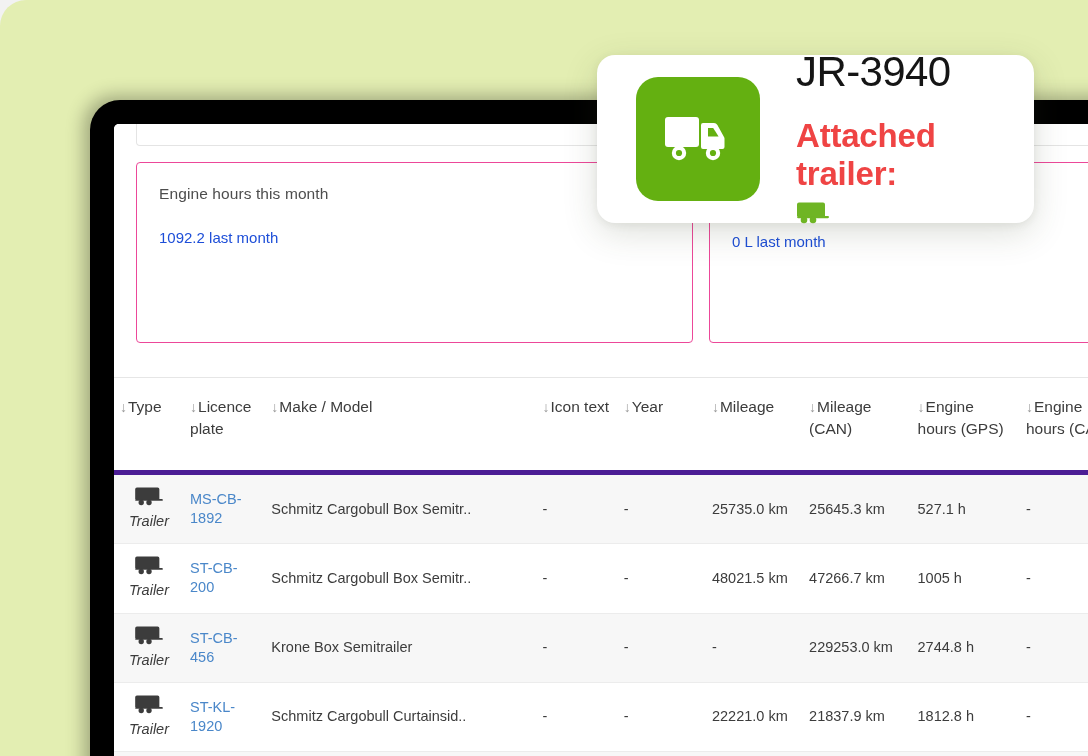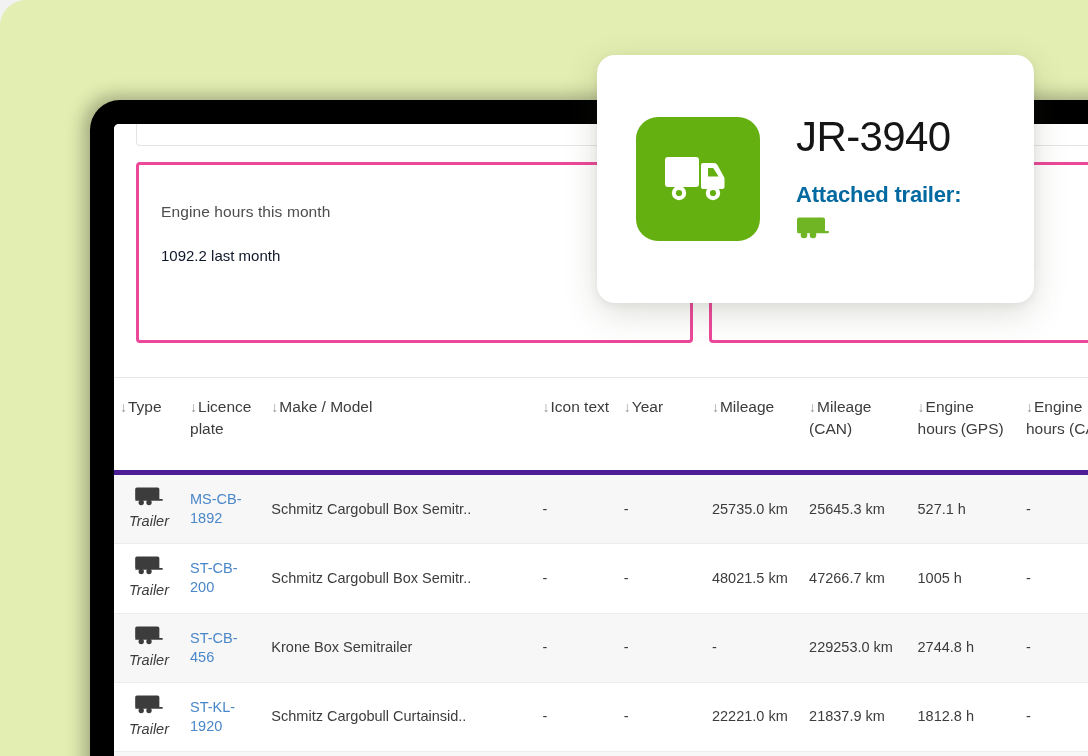--- a/index.html
+++ b/index.html
@@ -72,24 +72,24 @@
     margin-top: 0;
   }
 
   .cards-row {
     display: flex;
     gap: 16px;
     margin-top: 16px;
   }
 
   .stat-card {
-    border: 3px solid #ec4899;
+    border: 1px solid #ec4899;
     border-radius: 4px;
     background: #fff;
-    padding: 38px 22px 20px 22px;
+    padding: 22px 22px 20px 22px;
     height: 181px;
   }
   .stat-card.first { width: 557px; }
   .stat-card.second { flex: 1; }
 
   .stat-title {
     font-size: 15.5px;
     color: #4d4d4d;
     letter-spacing: 0.1px;
   }
@@ -119,21 +119,21 @@
   }
   .stat-unit {
     font-size: 14px;
     color: #8a8a8a;
     line-height: 1.7;
   }
 
   .stat-sub {
     margin-top: 26px;
     font-size: 15px;
-    color: #0f172a;
+    color: #1d4ed8;
   }
 
   
   #table-wrap {
     margin-top: 34px;
     margin-left: -22px;
     margin-right: -22px;
     border-top: 1px solid #e6e6e6;
   }
 
@@ -182,21 +182,21 @@
   col.c-milcan { width: 96px; }
   col.c-eghps  { width: 96px; }
   col.c-egcan  { width: 92px; }
 
   
   #popup {
     position: absolute;
     left: 597px;
     top: 55px;
     width: 437px;
-    height: 248px;
+    height: 168px;
     background: #ffffff;
     border-radius: 18px;
     box-shadow: 0 10px 34px rgba(60,70,40,0.17), 0 2px 8px rgba(60,70,40,0.08);
     display: flex;
     align-items: center;
     padding: 0 26px 0 39px;
   }
   #popup-icon {
     width: 124px; height: 124px;
     border-radius: 22px;
@@ -206,22 +206,22 @@
   }
   #popup-text { margin-left: 36px; }
   #popup-title {
     font-size: 42px;
     color: #151515;
     letter-spacing: -0.6px;
     line-height: 1.05;
   }
   #popup-sub {
     margin-top: 22px;
-    font-size: 22px;
-    color: #0369a1;
+    font-size: 33px;
+    color: #ef4444;
     font-weight: bold;
     letter-spacing: -0.2px;
   }
   #popup-trailer {
     margin-top: 9px;
     display: flex;
     align-items: center;
     gap: 11px;
   }
   #popup-plate {

